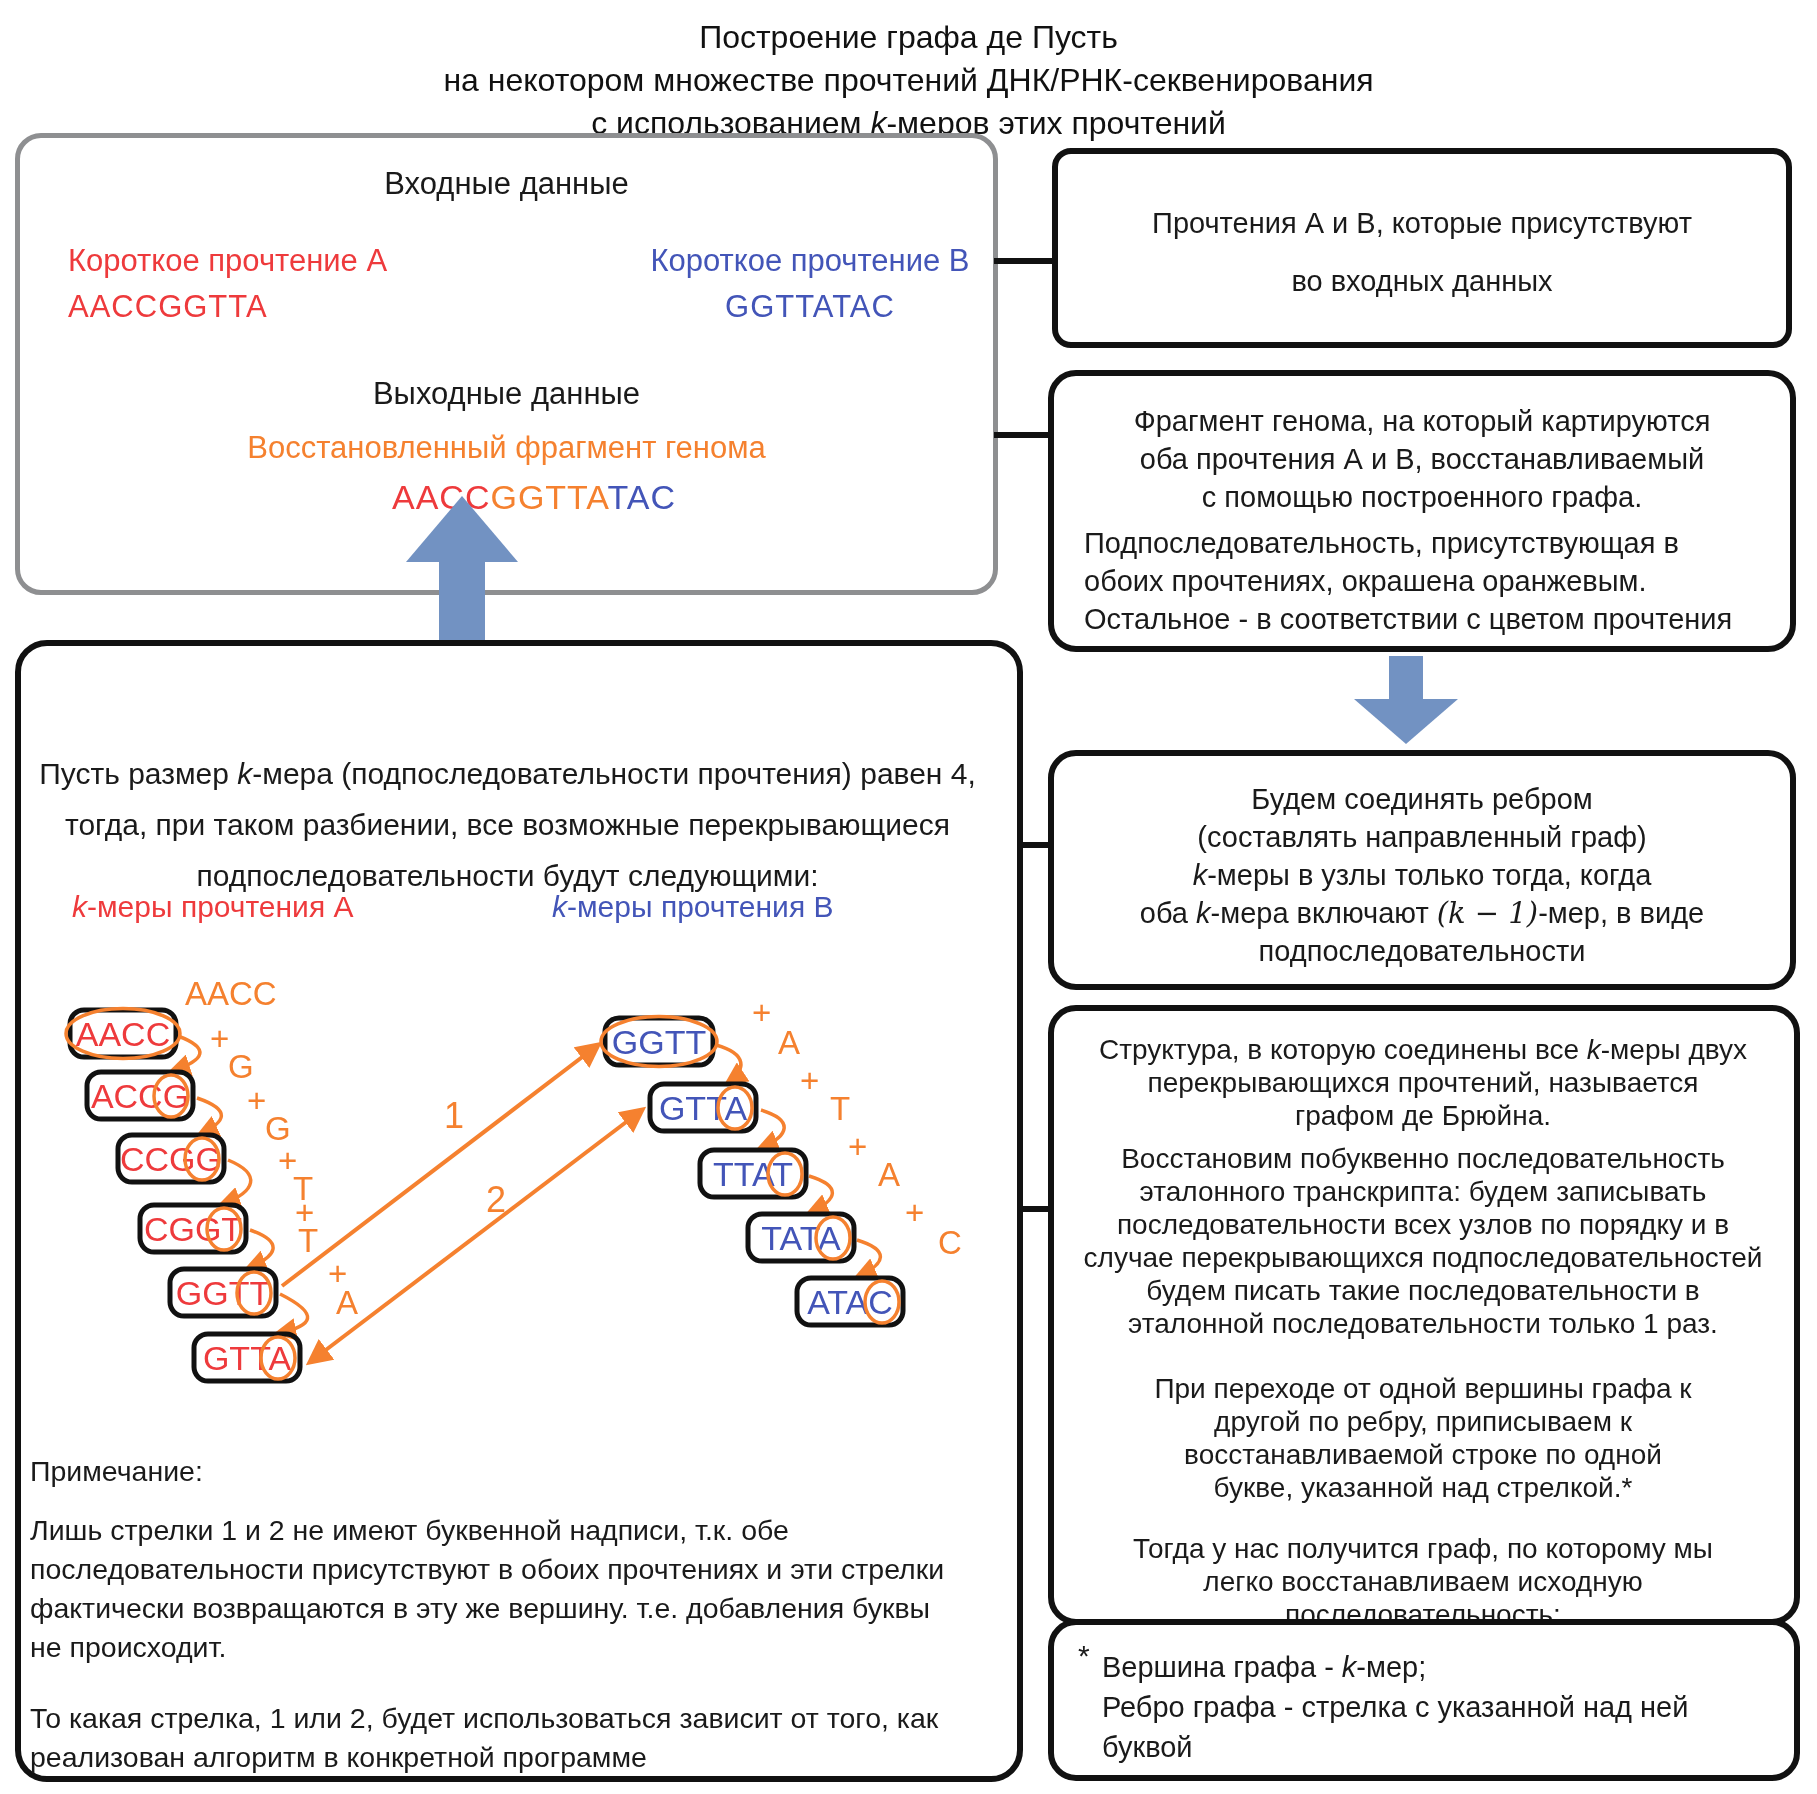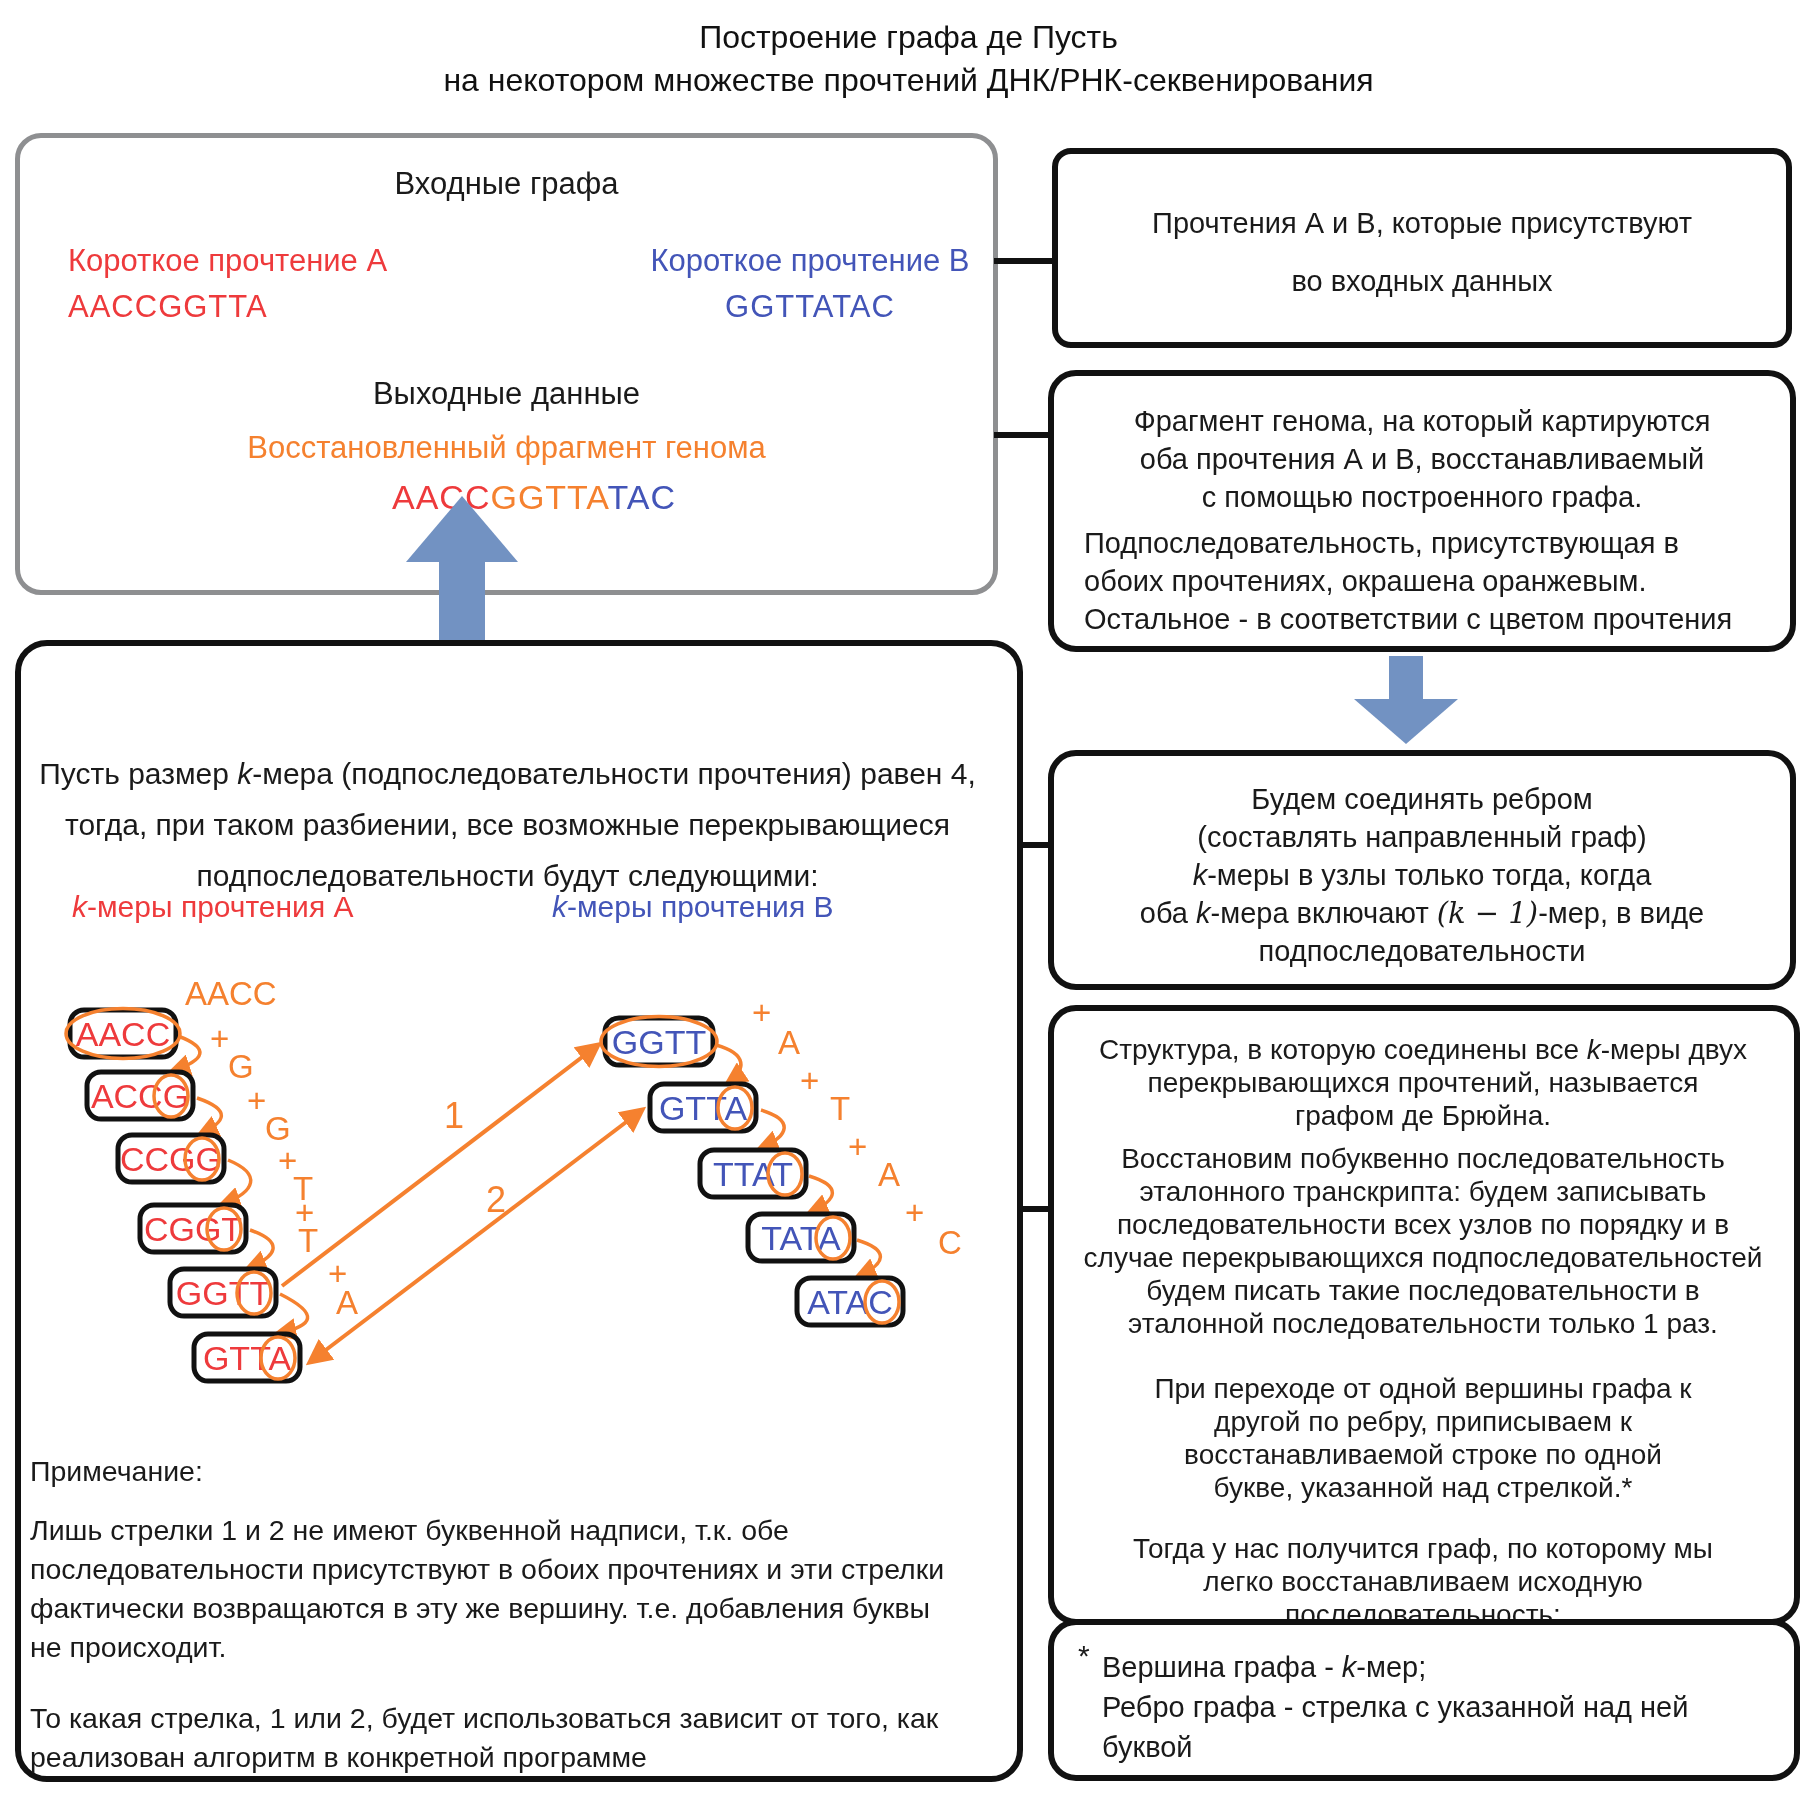--- a/index.html
+++ b/index.html
@@ -31,24 +31,25 @@
   .star{position:absolute;left:24px;top:14px;font-size:30px;}
 </style>
 </head>
 <body>
 
 <div id="page">
 
   <div class="title">
     <div>Построение графа де Пусть</div>
     <div>на некотором множестве прочтений ДНК/РНК-секвенирования</div>
+    <div><span>с использованием </span><span class="i">k</span><span>-меров этих прочтений</span></div>
   </div>
 
   <div class="box gray" style="left:15px;top:133px;width:983px;height:462px;">
-    <div class="abs ctr" style="left:0;top:28px;width:100%;font-size:31px;">Входные графа</div>
+    <div class="abs ctr" style="left:0;top:28px;width:100%;font-size:31px;">Входные данные</div>
     <div class="abs" style="left:48px;top:100px;font-size:31px;line-height:46px;color:var(--red);">
       <div>Короткое прочтение А</div>
       <div class="seq">AACCGGTTA</div>
     </div>
     <div class="abs ctr" style="left:600px;top:100px;width:380px;font-size:31px;line-height:46px;color:var(--blue);">
       <div>Короткое прочтение В</div>
       <div class="seq">GGTTATAC</div>
     </div>
     <div class="abs ctr" style="left:0;top:238px;width:100%;font-size:31px;">Выходные данные</div>
     <div class="abs ctr" style="left:0;top:292px;width:100%;font-size:31px;color:var(--orange);">Восстановленный фрагмент генома</div>

